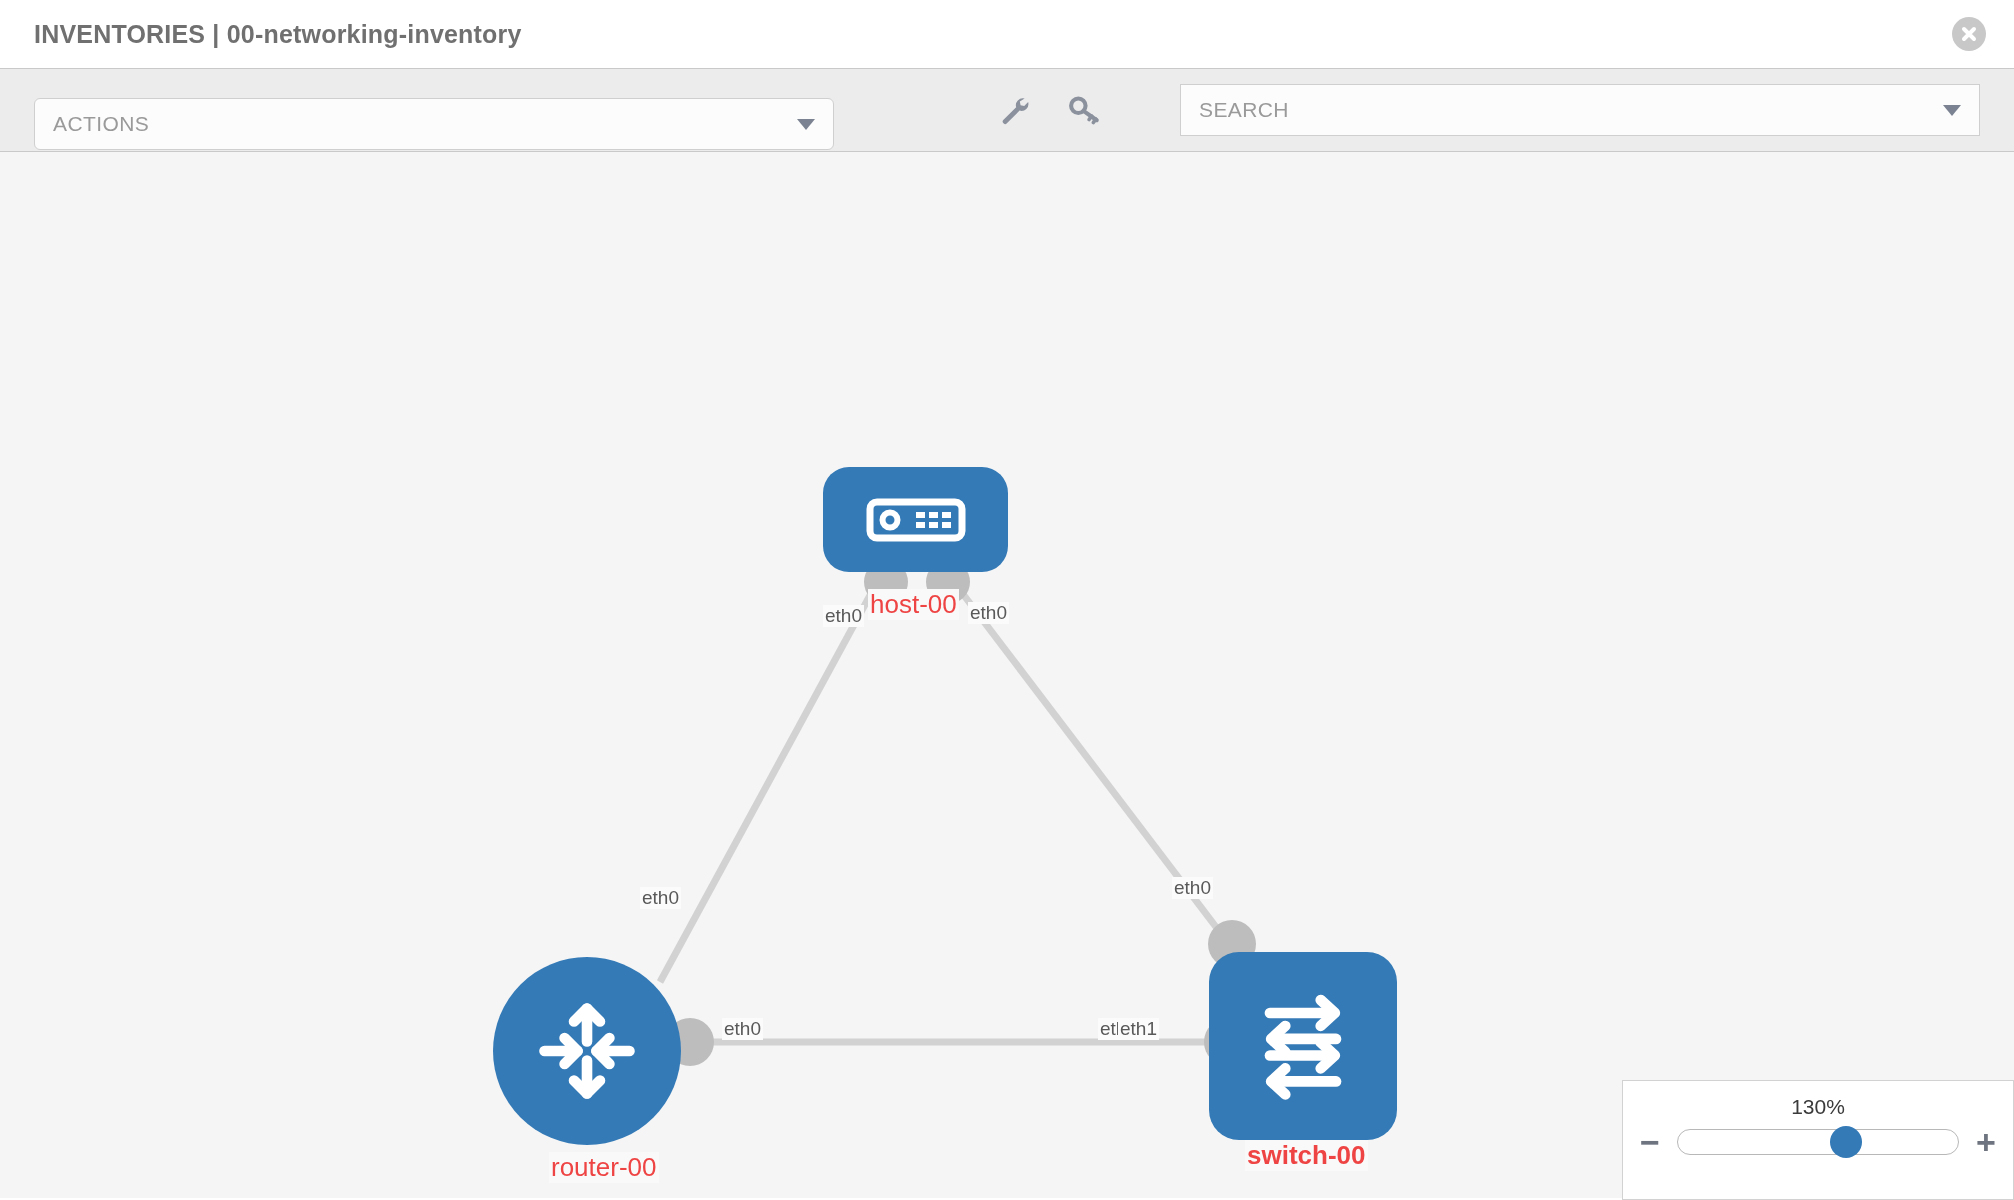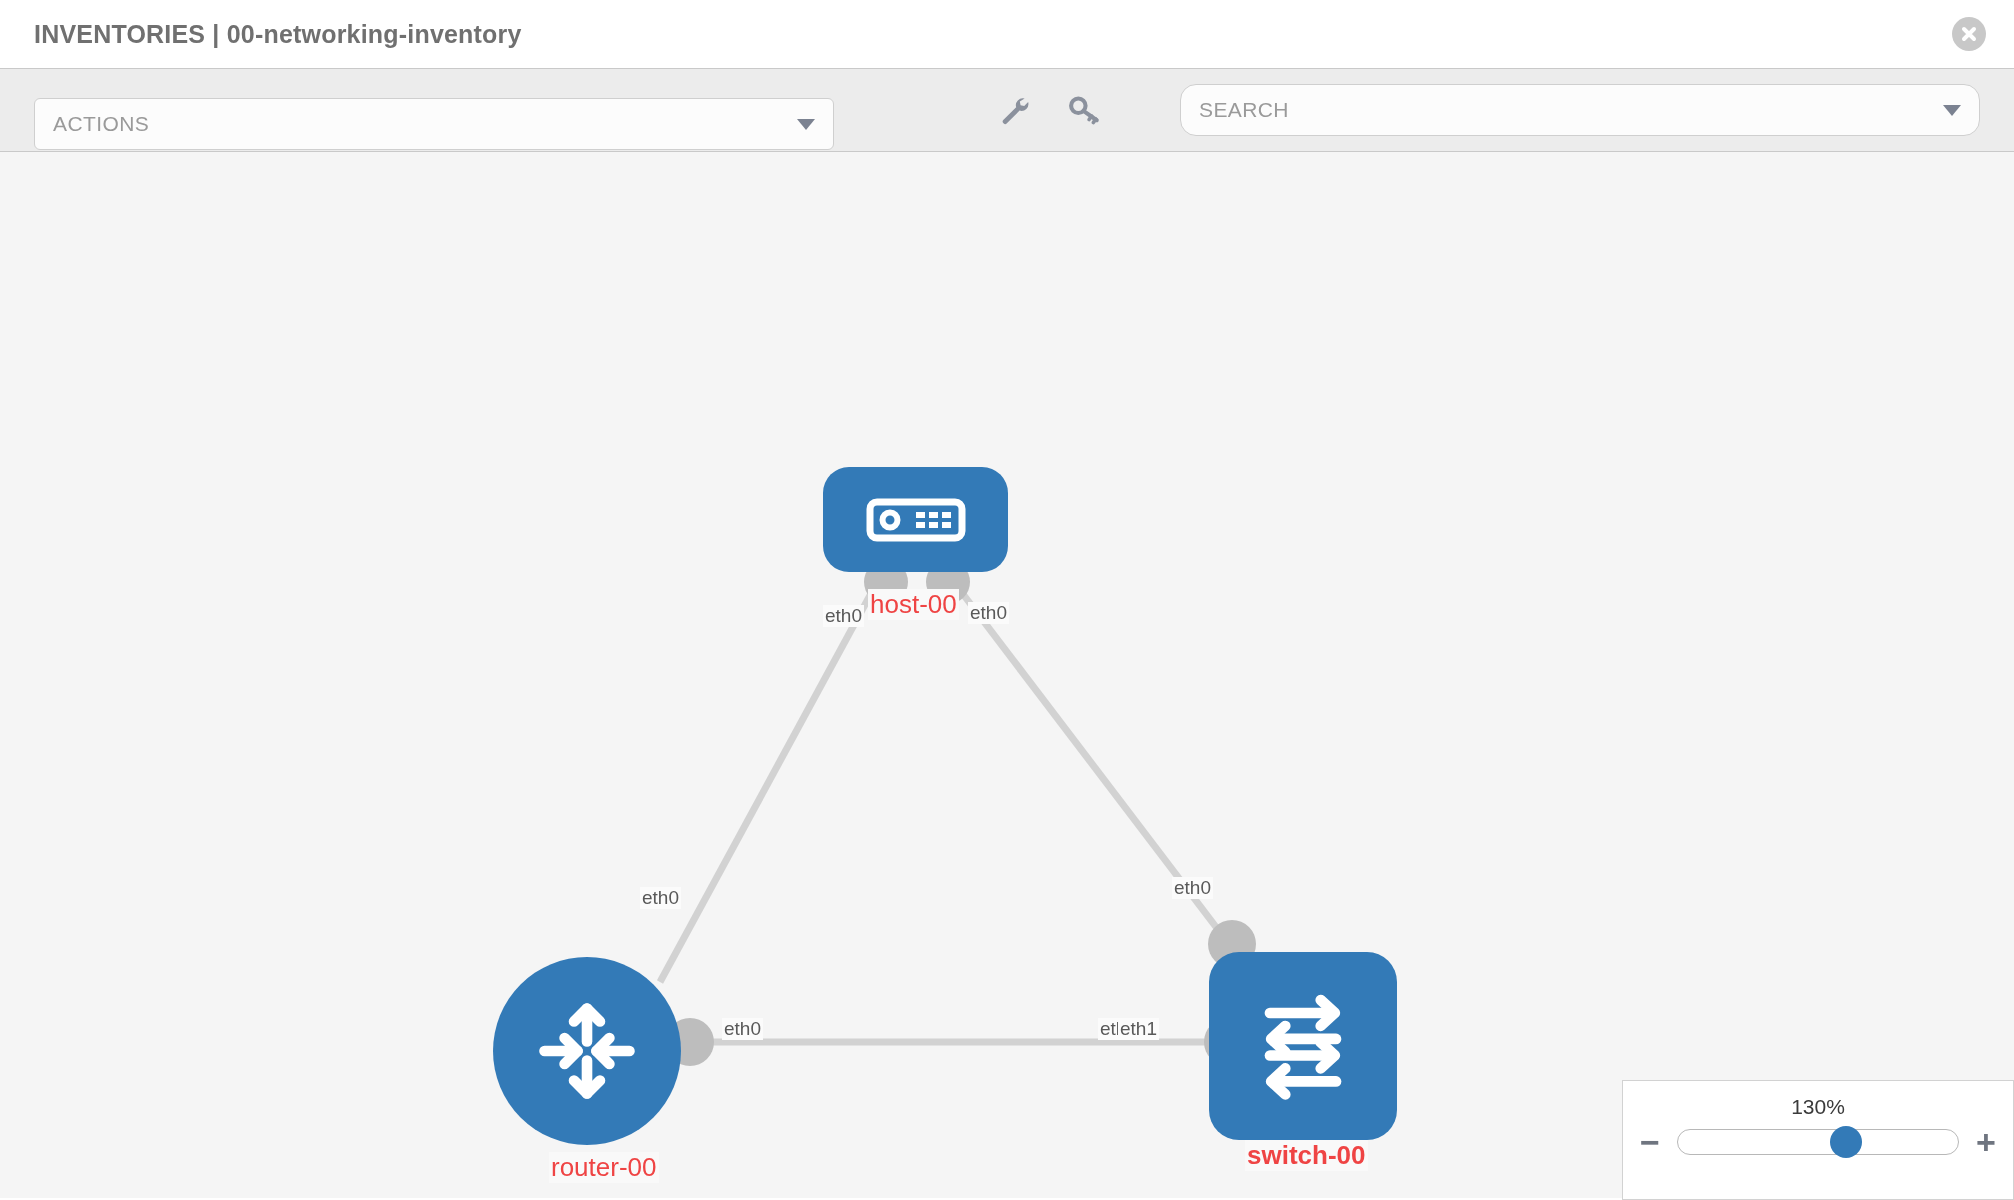--- a/index.html
+++ b/index.html
@@ -91,21 +91,21 @@
     display: flex; align-items: center; justify-content: center;
     cursor: pointer;
   }
   .search-wrap {
     position: absolute;
     left: 1180px;
     right: 34px;
     height: 52px;
     background: #fcfcfc;
     border: 1px solid #cfcfcf;
-    border-radius: 16px;
+    border-radius: 0;
     display: flex;
     align-items: center;
     padding: 0 18px;
   }
   .search-input {
     flex: 1;
     border: none;
     outline: none;
     background: transparent;
     font-family: "Liberation Sans", sans-serif;

